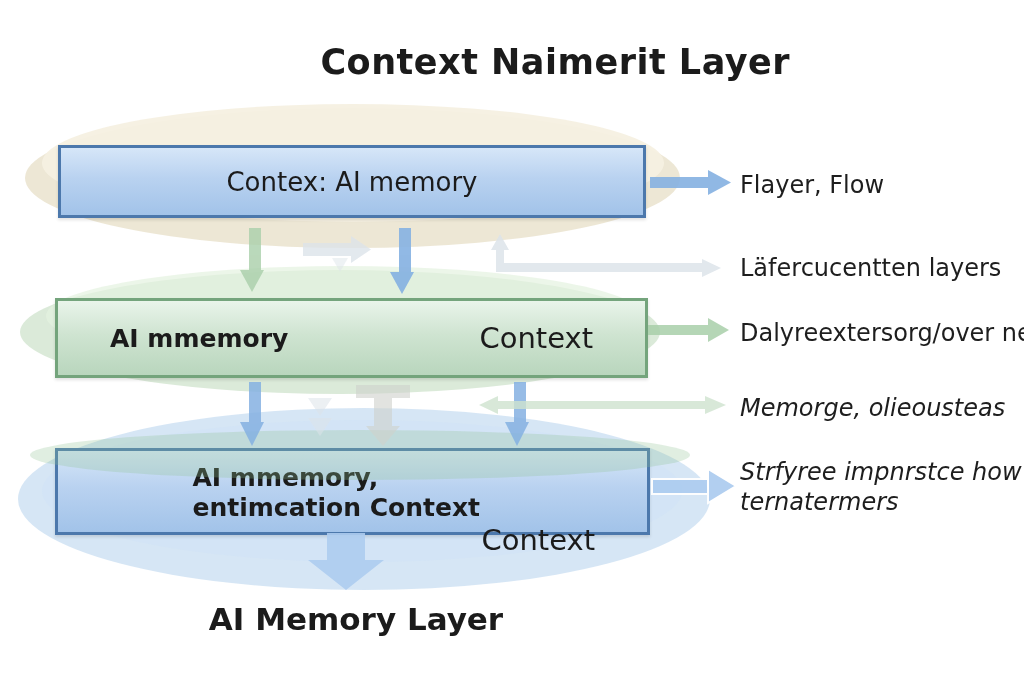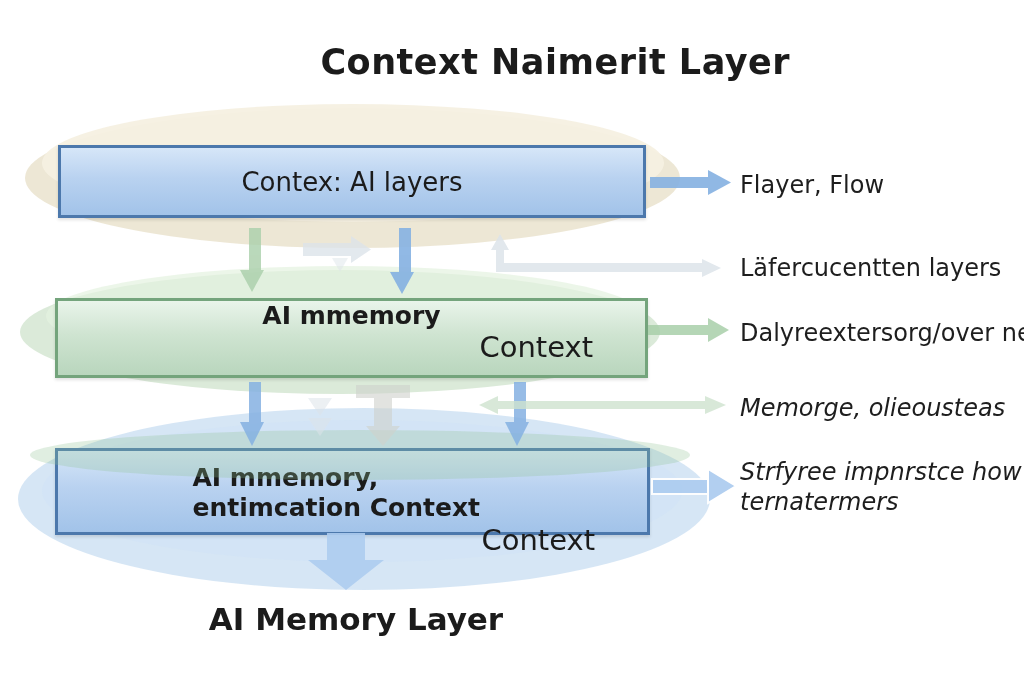--- a/index.html
+++ b/index.html
@@ -19,21 +19,21 @@
   .e3c{left:30px;top:430px;width:660px;height:50px;background:rgba(145,195,148,.28);z-index:5;}
   
   .box{position:absolute;z-index:4;box-sizing:border-box;display:flex;align-items:center;
        box-shadow:0 2px 3px rgba(0,0,0,.12);}
   .box-blue{border:3px solid var(--box-blue-border,#4c78ac);
        background:linear-gradient(180deg,#d6e6f8 0%,#b9d2f0 45%,#a2c3e9 100%);}
   .box-green{border:3px solid var(--box-green-border,#74a47c);
        background:linear-gradient(180deg,#e9f4ea 0%,#cfe4d1 45%,#b9d6bd 100%);}
   #box-top{left:58px;top:145px;width:588px;height:73px;justify-content:center;}
   #box-top .lbl{font-size:26px;}
-  #box-middle{left:55px;top:298px;width:593px;height:80px;padding:0 52px;flex-direction:column;}
+  #box-middle{left:55px;top:298px;width:593px;height:80px;padding:0 52px;}
   #box-bottom{left:55px;top:448px;width:595px;height:87px;padding:12px 52px;flex-direction:column;}
   .bold-lbl{font-weight:700;font-size:25px;}
   .ghost-lbl{font-size:25px;color:var(--ghost-text,#b7c6ba);opacity:.75;margin-left:3px;}
   .ctx-lbl{font-size:29px;margin-left:auto;}
   .two-line{width:320px;line-height:1.2;}
   
   #title{left:0;top:42px;width:790px;text-align:right;font-size:35px;font-weight:700;letter-spacing:.5px;}
   #bottom-label{left:0;top:601px;width:712px;text-align:center;font-size:31px;font-weight:700;}
   
   .rlabel{position:absolute;left:740px;width:300px;font-size:24px;color:#1e1e1e;z-index:7;line-height:1.25;}
@@ -50,21 +50,21 @@
   <div class="ellipse e1a"></div>
   <div class="ellipse e1b"></div>
   <div class="ellipse e2a"></div>
   <div class="ellipse e2b"></div>
   <div class="ellipse e3a"></div>
   <div class="ellipse e3b"></div>
 
   <div class="abs" id="title">Context Naimerit Layer</div>
 
   <div class="box box-blue" id="box-top">
-    <span class="lbl">Contex: AI layers</span>
+    <span class="lbl">Contex: AI memory</span>
   </div>
 
   <div class="box box-green" id="box-middle">
     <span class="bold-lbl">AI mmemory</span>
     <span class="ctx-lbl">Context</span>
   </div>
 
   <div class="box box-blue" id="box-bottom">
     <span class="bold-lbl two-line">AI mmemory, entimcation Context</span>
     <span class="ctx-lbl">Context</span>

